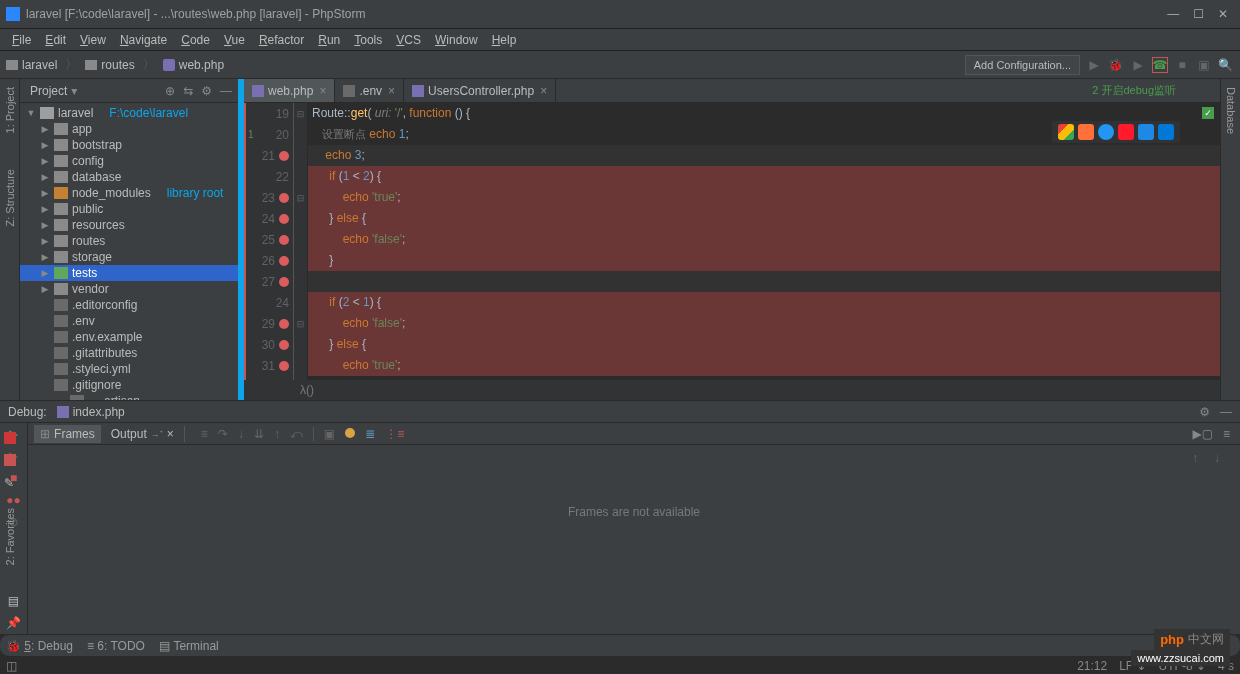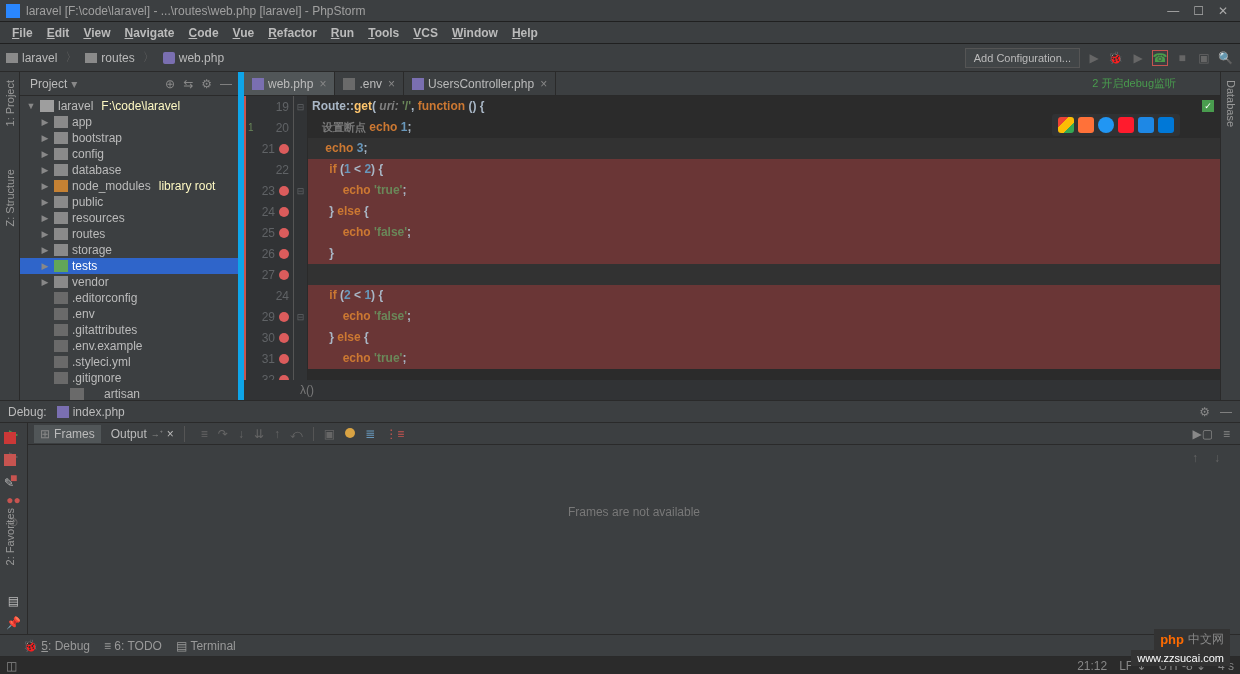--- a/index.html
+++ b/index.html
@@ -1,21 +1,21 @@
 <!DOCTYPE html>
 <html><head>
 <meta charset="utf-8">
 <style>
 * { margin: 0; padding: 0; box-sizing: border-box; font-family: "Segoe UI", Arial, sans-serif; font-size: 12px; }
 body { background: #2b2b2b; color: #bbbbbb; width: 1240px; height: 674px; overflow: hidden; display: flex; flex-direction: column; }
-.titlebar { height: 22px; background: #3c3f41; display: flex; align-items: center; padding: 0 6px; border-bottom: 1px solid #202020; color: #a0a0a0; font-size: 11px; }
+.titlebar { height: 29px; background: #3c3f41; display: flex; align-items: center; padding: 0 6px; border-bottom: 1px solid #202020; color: #a0a0a0; font-size: 11px; }
 .titlebar .appicon { width: 14px; height: 14px; background: #2a87ff; margin-right: 6px; }
 .titlebar .win-controls { margin-left: auto; display: flex; gap: 14px; padding-right: 6px; color: #aaa; }
 .menubar { height: 22px; background: #3c3f41; display: flex; align-items: center; gap: 2px; padding: 0 6px; color: #bbb; font-size: 12px; border-bottom: 1px solid #202020; }
-.menubar span { padding: 2px 6px; cursor: pointer; font-weight: bold; }
+.menubar span { padding: 2px 6px; cursor: pointer; }
 .menubar span u { text-decoration: underline; }
 .navbar { height: 28px; background: #3c3f41; display: flex; align-items: center; padding: 0 6px; border-bottom: 1px solid #2a2a2a; gap: 8px; }
 .crumb { display: flex; align-items: center; gap: 4px; color: #bbb; }
 .crumb .folder-icon { width: 12px; height: 10px; background: #8a8a8a; }
 .crumb .php-icon { width: 12px; height: 12px; background: #7a6fb1; border-radius: 2px; }
 .navbar-right { margin-left: auto; display: flex; align-items: center; gap: 6px; }
 .add-conf { background: #414547; padding: 3px 8px; border: 1px solid #555; color: #bbb; font-size: 11px; cursor: pointer; }
 .toolbar-icon { width: 16px; height: 16px; display: flex; align-items: center; justify-content: center; color: #666; cursor: pointer; }
 .toolbar-icon.active { color: #4a9d4a; border: 1px solid #c75450; padding: 2px; }
 .main { flex: 1; display: flex; min-height: 0; }
@@ -29,38 +29,38 @@
 .tree { flex: 1; overflow: auto; padding: 2px 0; }
 .tree-row { display: flex; align-items: center; height: 16px; padding-left: 6px; gap: 4px; white-space: nowrap; cursor: pointer; color: #bbb; font-size: 12px; }
 .tree-row.selected { background: #2f65ca; color: #fff; }
 .tw { width: 10px; text-align: center; color: #888; font-size: 9px; }
 .ticon { width: 14px; height: 12px; }
 .ticon.folder { background: #8a8a8a; }
 .ticon.folder-open { background: #9e9e9e; }
 .ticon.folder-green { background: #62a659; }
 .ticon.folder-orange { background: #c58133; }
 .ticon.file { background: #6a6a6a; }
-.dim { color: #fef9c3; margin-left: 4px; }
+.dim { color: #0ea5e9; margin-left: 12px; }
 .editor-area { flex: 1; display: flex; flex-direction: column; min-width: 0; background: #2b2b2b; }
 .tabs { height: 24px; background: #3c3f41; display: flex; align-items: stretch; border-bottom: 1px solid #2a2a2a; }
 .tab { display: flex; align-items: center; gap: 4px; padding: 0 8px; border-right: 1px solid #2a2a2a; cursor: pointer; font-size: 12px; }
 .tab.active { background: #515658; }
 .tab .close { color: #888; margin-left: 2px; }
 .tab .ficon { width: 12px; height: 12px; }
 .debug-listen { position: absolute; right: 40px; top: 0; color: #499c4e; font-size: 11px; padding: 4px; }
 .editor-body { flex: 1; display: flex; position: relative; min-height: 0; overflow: hidden; }
 .gutter { width: 50px; background: #313335; border-right: 1px solid #555; border-left: 2px solid #c75450; }
 .gutter-row { height: 21px; display: flex; align-items: center; justify-content: flex-end; padding-right: 4px; gap: 4px; color: #606366; font-size: 12px; }
 .gutter-row.extra { justify-content: space-between; padding-left: 2px; }
 .gutter-row .extra-num { color: #6a8759; font-size: 10px; }
 .breakpoint { width: 10px; height: 10px; border-radius: 50%; background: #db5c5c; }
 .fold-col { width: 14px; background: #313335; border-right: 1px solid #2a2a2a; }
 .fold-row { height: 21px; display: flex; align-items: center; justify-content: center; color: #606366; font-size: 9px; }
 .code { flex: 1; font-family: "Consolas","JetBrains Mono",monospace; font-size: 13px; line-height: 21px; position: relative; }
-.code-line { height: 21px; padding-left: 4px; white-space: pre; position: relative; font-weight: bold; }
+.code-line { height: 21px; padding-left: 4px; white-space: pre; position: relative; }
 .code-line.hl-red { background: #6a3636; padding-left: 8px; }
 .code-line.hl-cursor { background: #323232; }
 .code-line.hl-current { background: #323232;}
 .c-default { color: #a9b7c6; }
 .c-keyword { color: #cc7832; }
 .c-method { color: #ffc66d; }
 .c-param { color: #808080; font-style: italic; }
 .c-string { color: #6a8759; }
 .c-number { color: #6897bb; }
 .c-op { color: #a9b7c6; }
@@ -81,21 +81,21 @@
 .dlt-btn.green { color: #499c4e; }
 .dlt-btn.menu { color: #bbb; }
 .debug-tabs { display: flex; align-items: center; gap: 4px; padding-left: 6px; }
 .dtab { padding: 2px 6px; color: #bbb; cursor: pointer; display: flex; align-items: center; gap: 4px; }
 .dtab.active { background: #515658; }
 .debug-tool-icons { display: flex; gap: 10px; padding: 0 8px; margin-left: 4px; color: #666; }
 .debug-tool-icons span { cursor: pointer; }
 .dot-yellow { width: 10px; height: 10px; border-radius: 50%; background: #d9a343; display: inline-block; }
 .debug-content { flex: 1; display: flex; align-items: flex-start; justify-content: center; color: #787878; font-size: 12px; padding-top: 60px; position: relative; }
 .debug-nav-arrows { position: absolute; right: 20px; top: 6px; display: flex; gap: 16px; color: #666; }
-.statusbar { height: 22px; background: #3c3f41; border-top: 1px solid #2a2a2a; display: flex; align-items: center; padding: 0 23px; font-size: 11px; color: #999; }
+.statusbar { height: 22px; background: #3c3f41; border-top: 1px solid #2a2a2a; display: flex; align-items: center; padding: 0 6px; font-size: 11px; color: #999; border-radius: 9px; }
 .statusbar-tabs { display: flex; gap: 14px; }
 .statusbar-tabs span { cursor: pointer; }
 .footer { height: 18px; background: #2b2b2b; border-top: 1px solid #2a2a2a; display: flex; align-items: center; padding: 0 6px; font-size: 11px; color: #888; }
 .footer-right { margin-left: auto; display: flex; gap: 12px; }
 .watermark { position: absolute; right: 10px; bottom: 8px; display: flex; flex-direction: column; align-items: flex-end; z-index: 100; }
 .wm-box { background: #333; padding: 2px 6px; font-size: 11px; color: #ccc; display: flex; gap: 4px; align-items: center; }
 .wm-php { color: #ff6b01; font-weight: bold; font-size: 13px; }
 .wm-url { color: #fff; font-size: 11px; }
 </style>
 </head>
@@ -243,26 +243,26 @@
           <span>.editorconfig</span>
         </div>
         <div class="tree-row" style="padding-left: 20px;">
           <span class="tw"></span>
           <span class="ticon file"></span>
           <span>.env</span>
         </div>
         <div class="tree-row" style="padding-left: 20px;">
           <span class="tw"></span>
           <span class="ticon file"></span>
+          <span>.env.example</span>
+        </div>
+        <div class="tree-row" style="padding-left: 20px;">
+          <span class="tw"></span>
+          <span class="ticon file"></span>
           <span>.gitattributes</span>
-        </div>
-        <div class="tree-row" style="padding-left: 20px;">
-          <span class="tw"></span>
-          <span class="ticon file"></span>
-          <span>.env.example</span>
         </div>
         <div class="tree-row" style="padding-left: 20px;">
           <span class="tw"></span>
           <span class="ticon file"></span>
           <span>.styleci.yml</span>
         </div>
         <div class="tree-row" style="padding-left: 20px;">
           <span class="tw"></span>
           <span class="ticon file"></span>
           <span>.gitignore</span>

